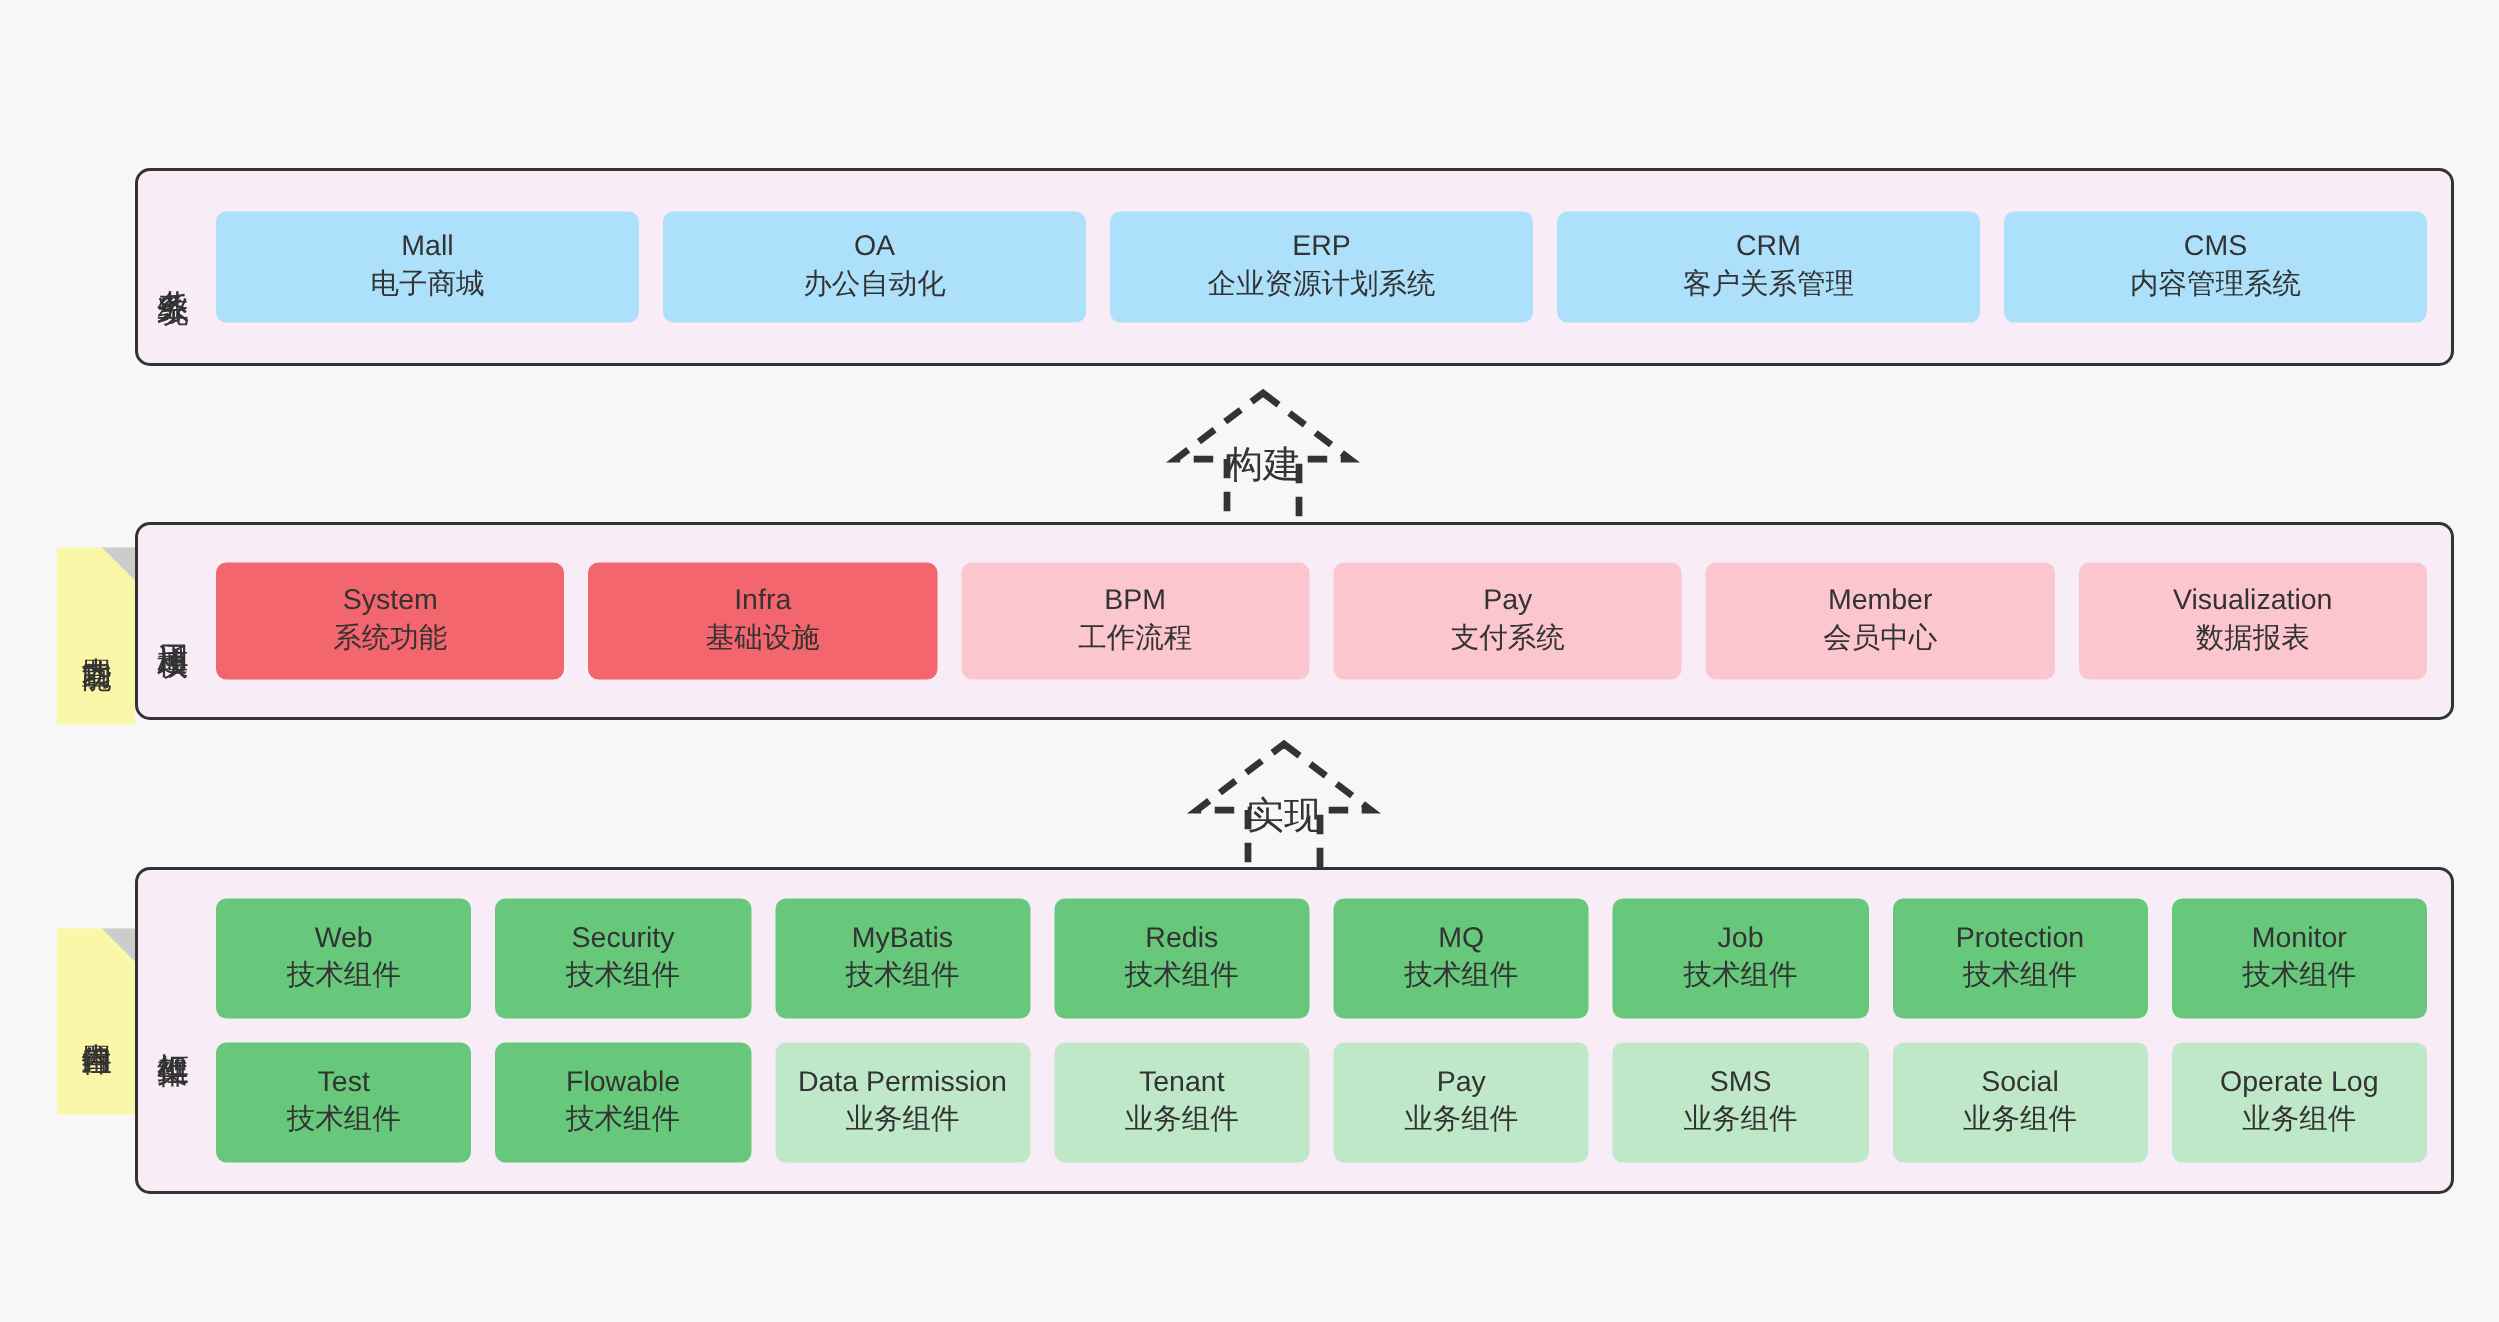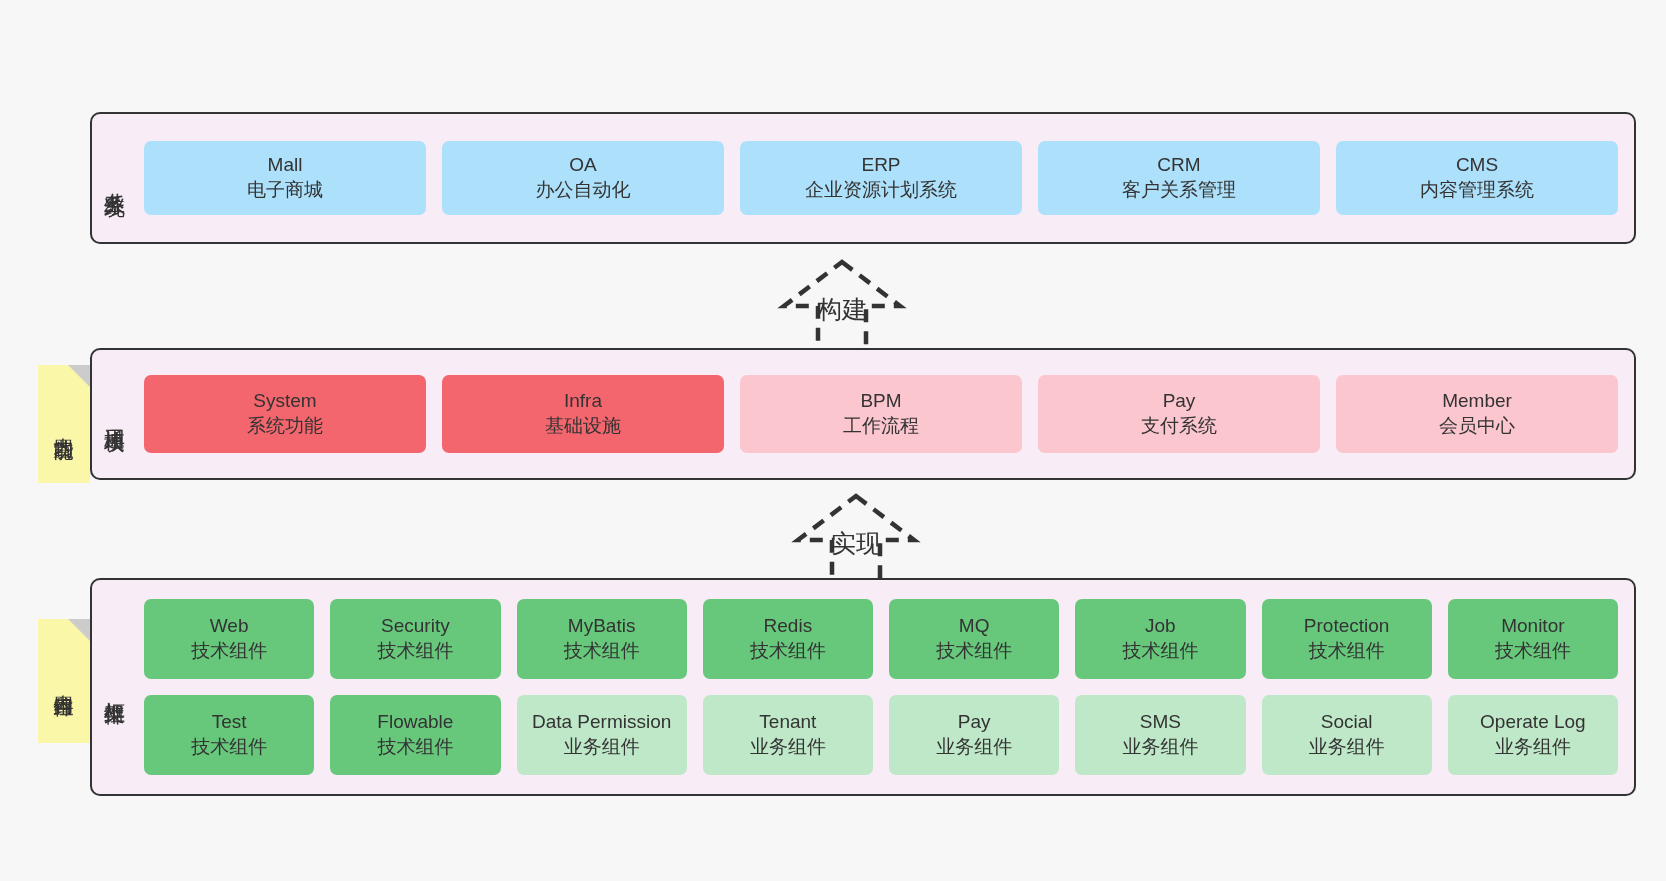--- a/index.html
+++ b/index.html
@@ -218,20 +218,24 @@
         <span class="cn">工作流程</span>
       </div>
       <div class="cell c-pink">
         <span class="en">Pay</span>
         <span class="cn">支付系统</span>
       </div>
       <div class="cell c-pink">
         <span class="en">Member</span>
         <span class="cn">会员中心</span>
       </div>
+      <div class="cell c-pink">
+        <span class="en">Visualization</span>
+        <span class="cn">数据报表</span>
+      </div>
     </div>
   </div>
 </div>
 
 <div class="note" id="note-builtin-features">
   <span>内置功能</span>
 </div>
 
 <div class="arrow" id="arrow-impl">
   <svg width="180" height="104" viewBox="0 0 180 104">

